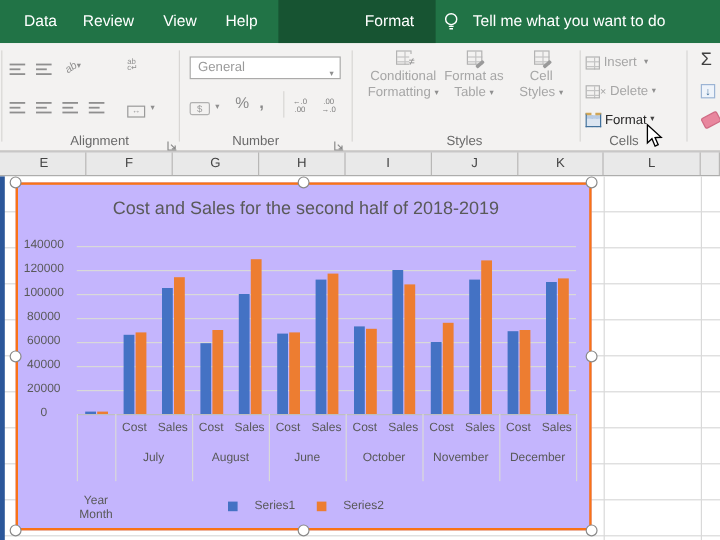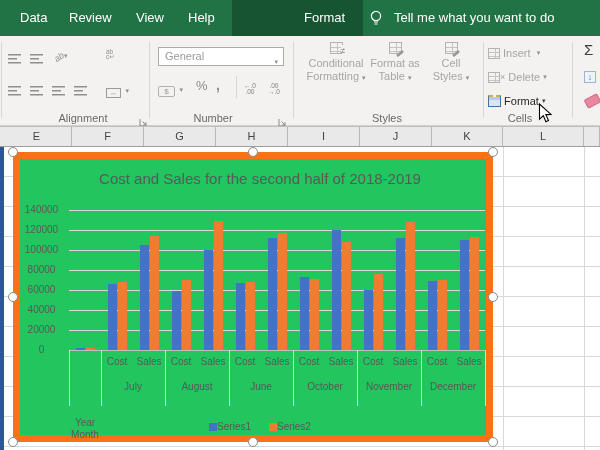--- a/index.html
+++ b/index.html
@@ -54,32 +54,32 @@
            font-size:9px;line-height:10px;color:#41719c;text-align:center;}
   .eraser{display:inline-block;width:13px;height:8px;background:#e8879e;border:1px solid #cf6b84;border-radius:2px;transform:rotate(-28deg);}
   
   .colhdr{position:absolute;left:0;top:126px;width:600px;height:21px;background:#e9e9e9;border-top:1px solid #c0bfbf;border-bottom:1px solid #9f9e9d;box-sizing:border-box;}
   .hcell{position:absolute;top:0;height:19px;border-right:1px solid #b8b7b6;box-sizing:border-box;
          text-align:center;font-size:11px;color:#444;line-height:19px;}
   .sheet{position:absolute;left:0;top:147px;width:600px;height:303px;background:#fff;}
   .vgl,.hgl{position:absolute;background:#d9d9d9;}
   .bluestripe{position:absolute;left:0;top:147px;width:4px;height:303px;background:#2b579a;}
   
-  .chart{position:absolute;left:13px;top:152px;width:480px;height:290px;background:#22c55e;border:7px solid #f97316;box-sizing:border-box;}
+  .chart{position:absolute;left:13px;top:152px;width:480px;height:290px;background:#c4b5fd;border:2px solid #f97316;box-sizing:border-box;}
   .hnd{position:absolute;width:8px;height:8px;border-radius:50%;background:#fff;border:1px solid #8a8a8a;z-index:6;}
   .ctitle{position:absolute;left:0;top:11px;width:480px;text-align:center;font-size:15px;color:#595959;}
   .gl{position:absolute;height:1px;background:#d9d9d9;}
   .axline{position:absolute;height:1px;background:#bfbfbf;}
   .ytick{position:absolute;text-align:center;font-size:10px;color:#595959;}
   .bar{position:absolute;}
   .sub{position:absolute;top:197px;text-align:center;font-size:10px;color:#595959;}
   .mgrp{position:absolute;text-align:center;font-size:10px;color:#595959;line-height:12px;}
   .sep{position:absolute;width:1px;background:#d9d9d9;}
   .legend{position:absolute;left:0;top:262px;width:480px;display:flex;justify-content:center;gap:18px;font-size:10px;color:#595959;}
-  .legend .it{display:flex;align-items:center;gap:0;}
+  .legend .it{display:flex;align-items:center;gap:14px;}
   .sw{width:8px;height:8px;display:inline-block;}
   .cursor{position:absolute;left:538px;top:103px;z-index:9;}
 </style>
 </head>
 <body>
 
 <div class="screen">
 
   <div class="tabbar">
     <div class="ctxblock"></div>

